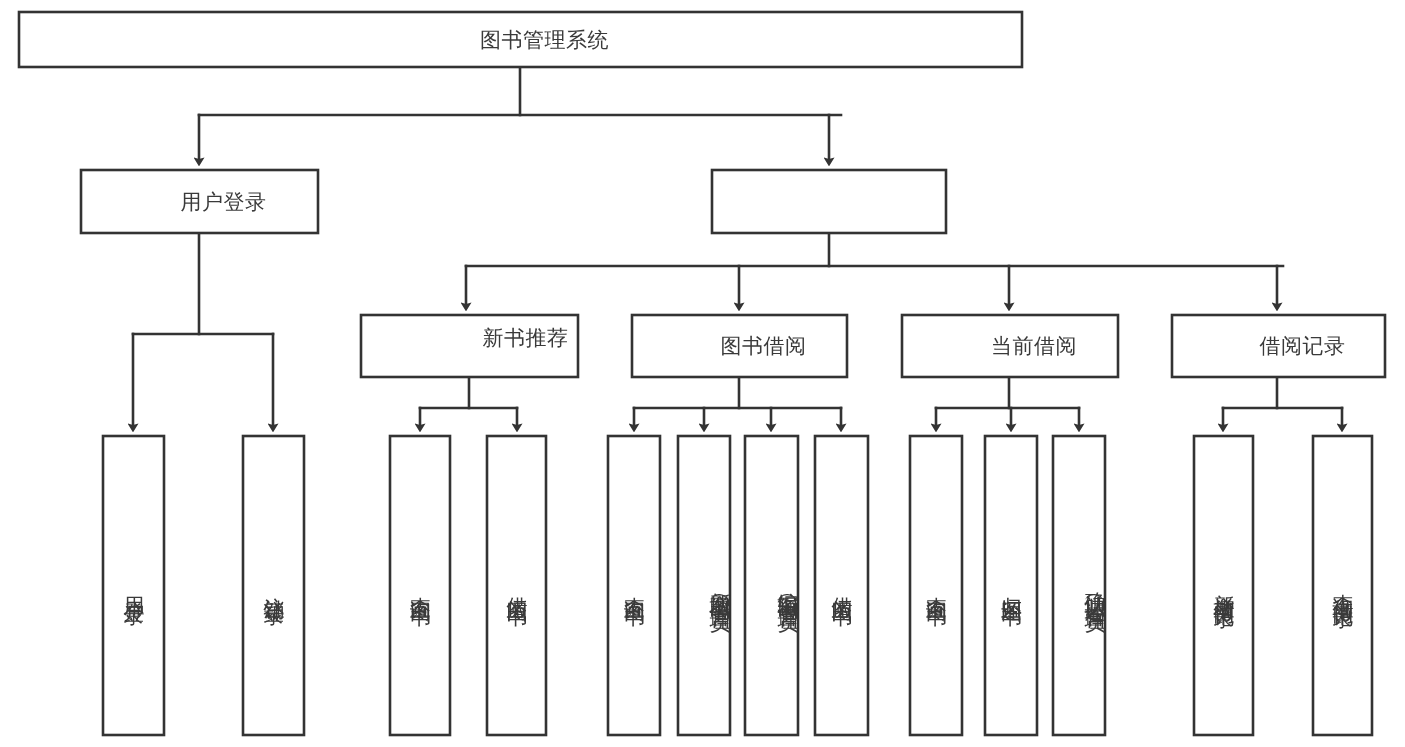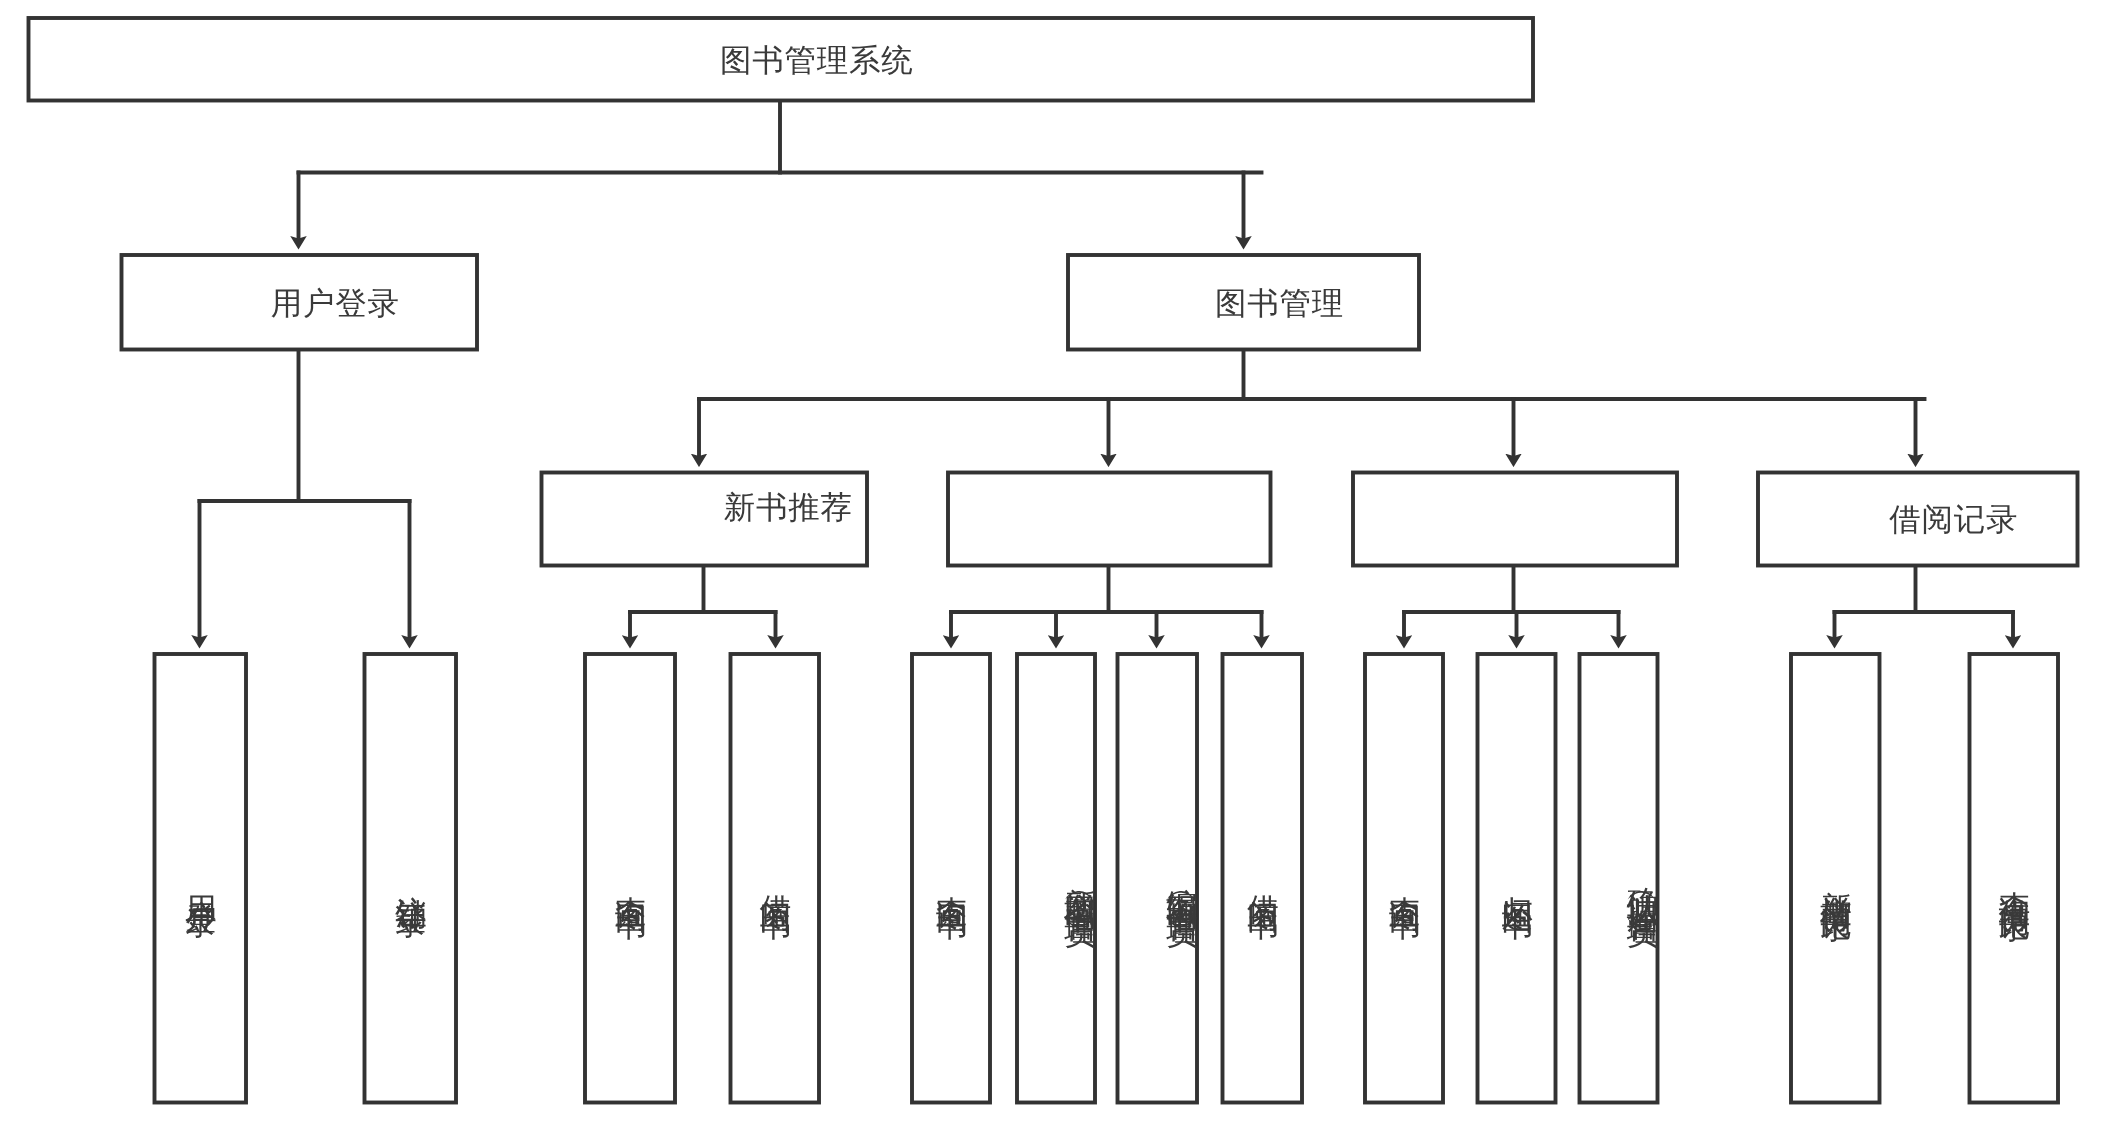--- a/index.html
+++ b/index.html
@@ -165,23 +165,24 @@
     <rect class="node-rect" x="910" y="436" width="52" height="299"></rect>
     <rect class="node-rect" x="985" y="436" width="52" height="299"></rect>
     <rect class="node-rect" x="1053" y="436" width="52" height="299"></rect>
     <rect class="node-rect" x="1194" y="436" width="59" height="299"></rect>
     <rect class="node-rect" x="1313" y="436" width="59" height="299"></rect>
   </svg>
 
   <div class="node-label-h" style="left:19px; top:12px; width:1003px; height:55px;">图书管理系统</div>
 
   <div class="node-label-h" style="left:81px; top:170px; width:237px; height:63px;">用户登录</div>
-  <div class="node-label-h" style="left:712px; top:170px; width:234px; height:63px;">图书管理</div>
 
   <div class="node-label-h" style="left:361px; top:315px; width:217px; height:46px;padding-left:32px;">新书推荐</div>
+  <div class="node-label-h" style="left:632px; top:315px; width:215px; height:62px;">图书借阅</div>
+  <div class="node-label-h" style="left:902px; top:315px; width:216px; height:62px;">当前借阅</div>
   <div class="node-label-h" style="left:1172px; top:315px; width:213px; height:62px;border-radius:14px;">借阅记录</div>
 
   <div class="node-label-v" style="left:103px; top:436px; width:61px; height:299px;">用户登录</div>
   <div class="node-label-v" style="left:243px; top:436px; width:61px; height:299px;">注销登录</div>
   <div class="node-label-v" style="left:390px; top:436px; width:60px; height:299px;">查询图书</div>
   <div class="node-label-v" style="left:487px; top:436px; width:59px; height:299px;">借阅图书</div>
   <div class="node-label-v" style="left:608px; top:436px; width:52px; height:299px;">查询图书</div>
   <div class="node-label-v top-aligned" style="left:678px; top:442px; width:52px; height:293px;">新增图书（管理员）</div>
   <div class="node-label-v top-aligned" style="left:745px; top:442px; width:53px; height:293px;">编辑图书（管理员）</div>
   <div class="node-label-v" style="left:815px; top:436px; width:53px; height:299px;">借阅图书</div>

